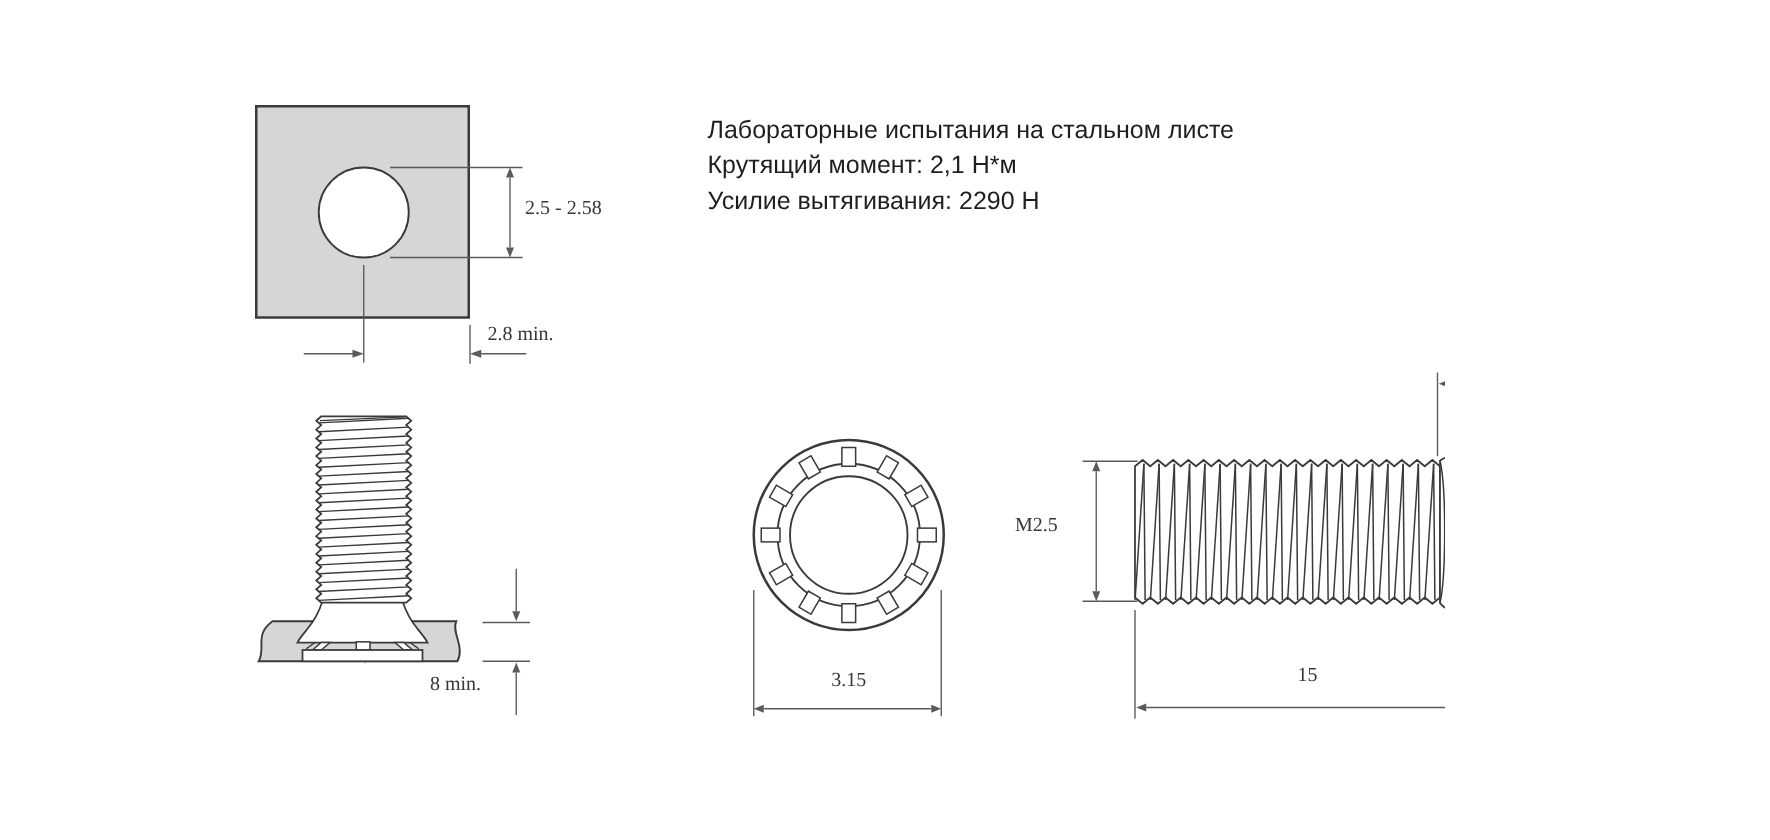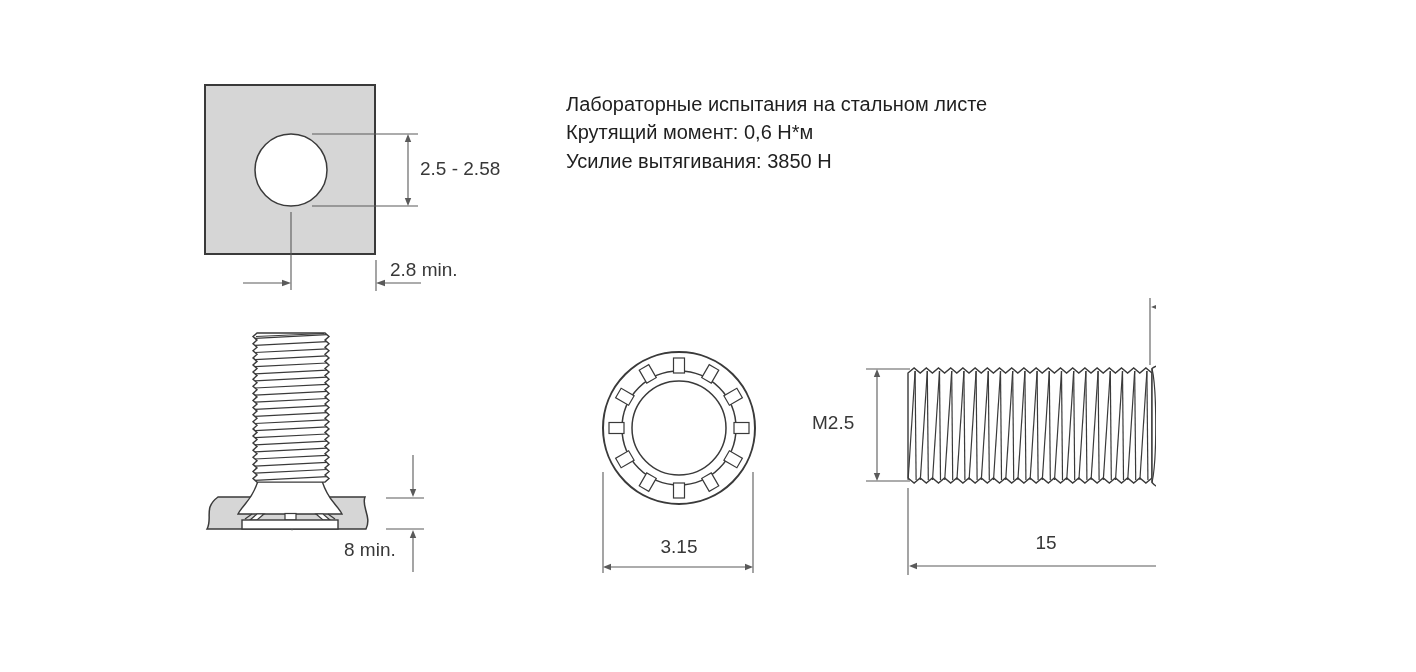--- a/index.html
+++ b/index.html
@@ -10,21 +10,21 @@
   .ol{stroke:var(--line_color,#3a3a3a);fill:none;stroke-width:1.4;}
   .of{stroke:var(--line_color,#3a3a3a);fill:#ffffff;stroke-width:1.4;}
   .sheet{fill:var(--sheet_fill,#d6d6d6);stroke:var(--line_color,#3a3a3a);stroke-width:1.7;}
   .dl{stroke:var(--dim_color,#5a5a5a);fill:none;stroke-width:1.1;}
   .ar{fill:var(--dim_color,#5a5a5a);stroke:none;}
   .cl{stroke:#b3b3b3;fill:none;stroke-width:0.9;}
   .w2{stroke-width:2;}
   .w15{stroke-width:1.5;}
   .w12{stroke-width:1.2;}
   
-  .dim{position:absolute;color:var(--dim_text_color,#383838);font-size:19px;white-space:nowrap;}
+  .dim{position:absolute;color:var(--dim_text_color,#383838);font-size:16px;white-space:nowrap;font-family:Liberation Serif, serif;}
   .dim.center{transform:translateX(-50%);}
   .info{position:absolute;left:566px;top:90px;color:var(--text_color,#1f1f1f);
         font-size:20px;line-height:28.4px;white-space:nowrap;}
 </style>
 </head>
 <body>
 
 <div id="canvas">
 
   <svg id="drawing" width="1416" height="672" viewBox="0 0 1416 672">
@@ -189,22 +189,22 @@
       <line class="dl" x1="908" y1="488" x2="908" y2="575"></line>
       <line class="dl" x1="1210" y1="522" x2="1210" y2="575"></line>
       <line class="dl" x1="917" y1="566" x2="1201" y2="566"></line>
       <polygon class="ar" points="909,566 917,562.8 917,569.2"></polygon>
       <polygon class="ar" points="1209,566 1201,562.8 1201,569.2"></polygon>
     </g>
   </svg>
 
   <div class="info">
     <div>Лабораторные испытания на стальном листе</div>
-    <div>Крутящий момент: 0,6 Н*м</div>
-    <div>Усилие вытягивания: 3850 Н</div>
+    <div>Крутящий момент: 2,1 Н*м</div>
+    <div>Усилие вытягивания: 2290 Н</div>
   </div>
 
   <div class="dim" style="left:420px;top:158px;">2.5 - 2.58</div>
   <div class="dim" style="left:390px;top:259px;">2.8 min.</div>
   <div class="dim" style="left:344px;top:539px;">8 min.</div>
   <div class="dim center" style="left:679px;top:536px;">3.15</div>
   <div class="dim" style="left:812px;top:412px;">M2.5</div>
   <div class="dim" style="left:1166px;top:281px;">2.1</div>
   <div class="dim center" style="left:1046px;top:532px;">15</div>
 </div>

